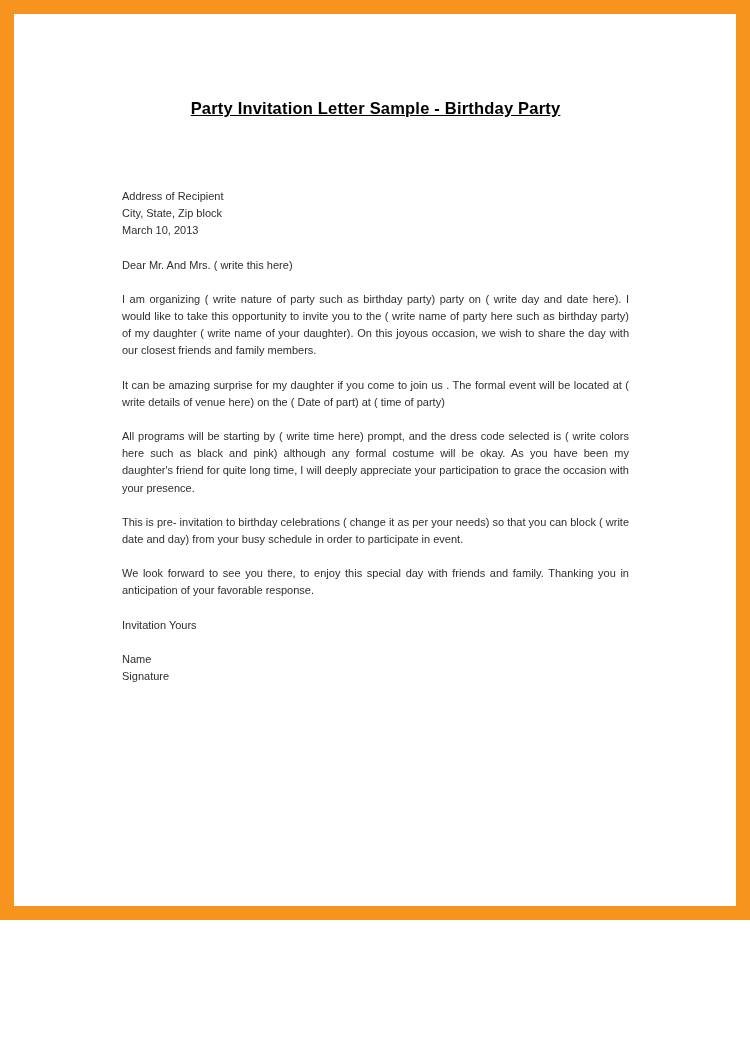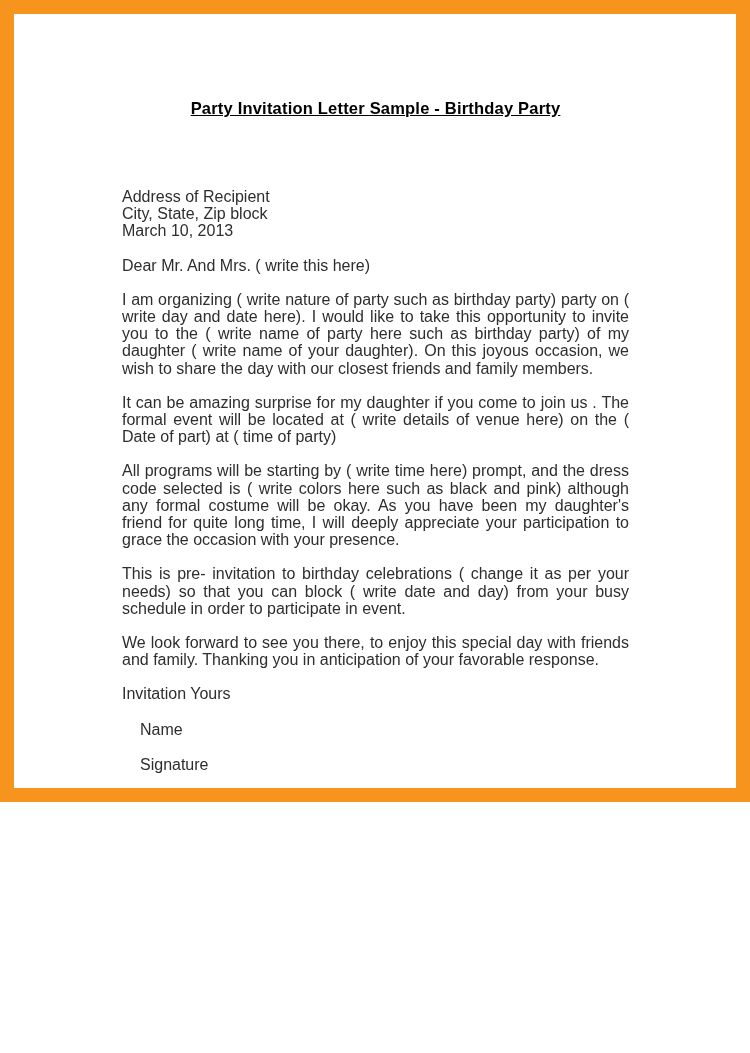--- a/index.html
+++ b/index.html
@@ -8,62 +8,62 @@
     background: #ffffff;
   }
   body {
     width: 750px;
     height: 1053px;
     font-family: "Liberation Sans", sans-serif;
   }
   .page {
     box-sizing: border-box;
     width: 750px;
-    height: 802px;
+    height: 920px;
     background: #ffffff;
     border: 14px solid #F7941E;
     overflow: hidden;
   }
   .content {
     box-sizing: border-box;
     padding: 84px 107px 0 108px;
     color: #2e2e2e;
   }
   .title {
     margin: 0 0 70px 0;
     font-size: 16.5px;
     line-height: 20px;
     font-weight: bold;
     color: #000000;
     text-align: center;
     text-decoration: underline;
     letter-spacing: 0.2px;
   }
   .body-text {
-    font-size: 16px;
+    font-size: 11px;
     line-height: 17.2px;
   }
   .address-block {
     margin: 0 0 17px 0;
   }
   .address-block .line {
     margin: 0;
   }
   .salutation {
     margin: 0 0 17px 0;
   }
   .para {
     margin: 0 0 17px 0;
     text-align: justify;
   }
   .closing {
     margin: 0 0 17px 0;
   }
   .signature-block .line {
-    margin: 18px;
+    margin: 0;
   }
 </style>
 </head>
 <body>
 
 <div class="page" style="border-color: rgb(247, 148, 30); background: rgb(255, 255, 255);">
   <div class="content">
 
     <h1 class="title">Party Invitation Letter Sample - Birthday Party</h1>
 

